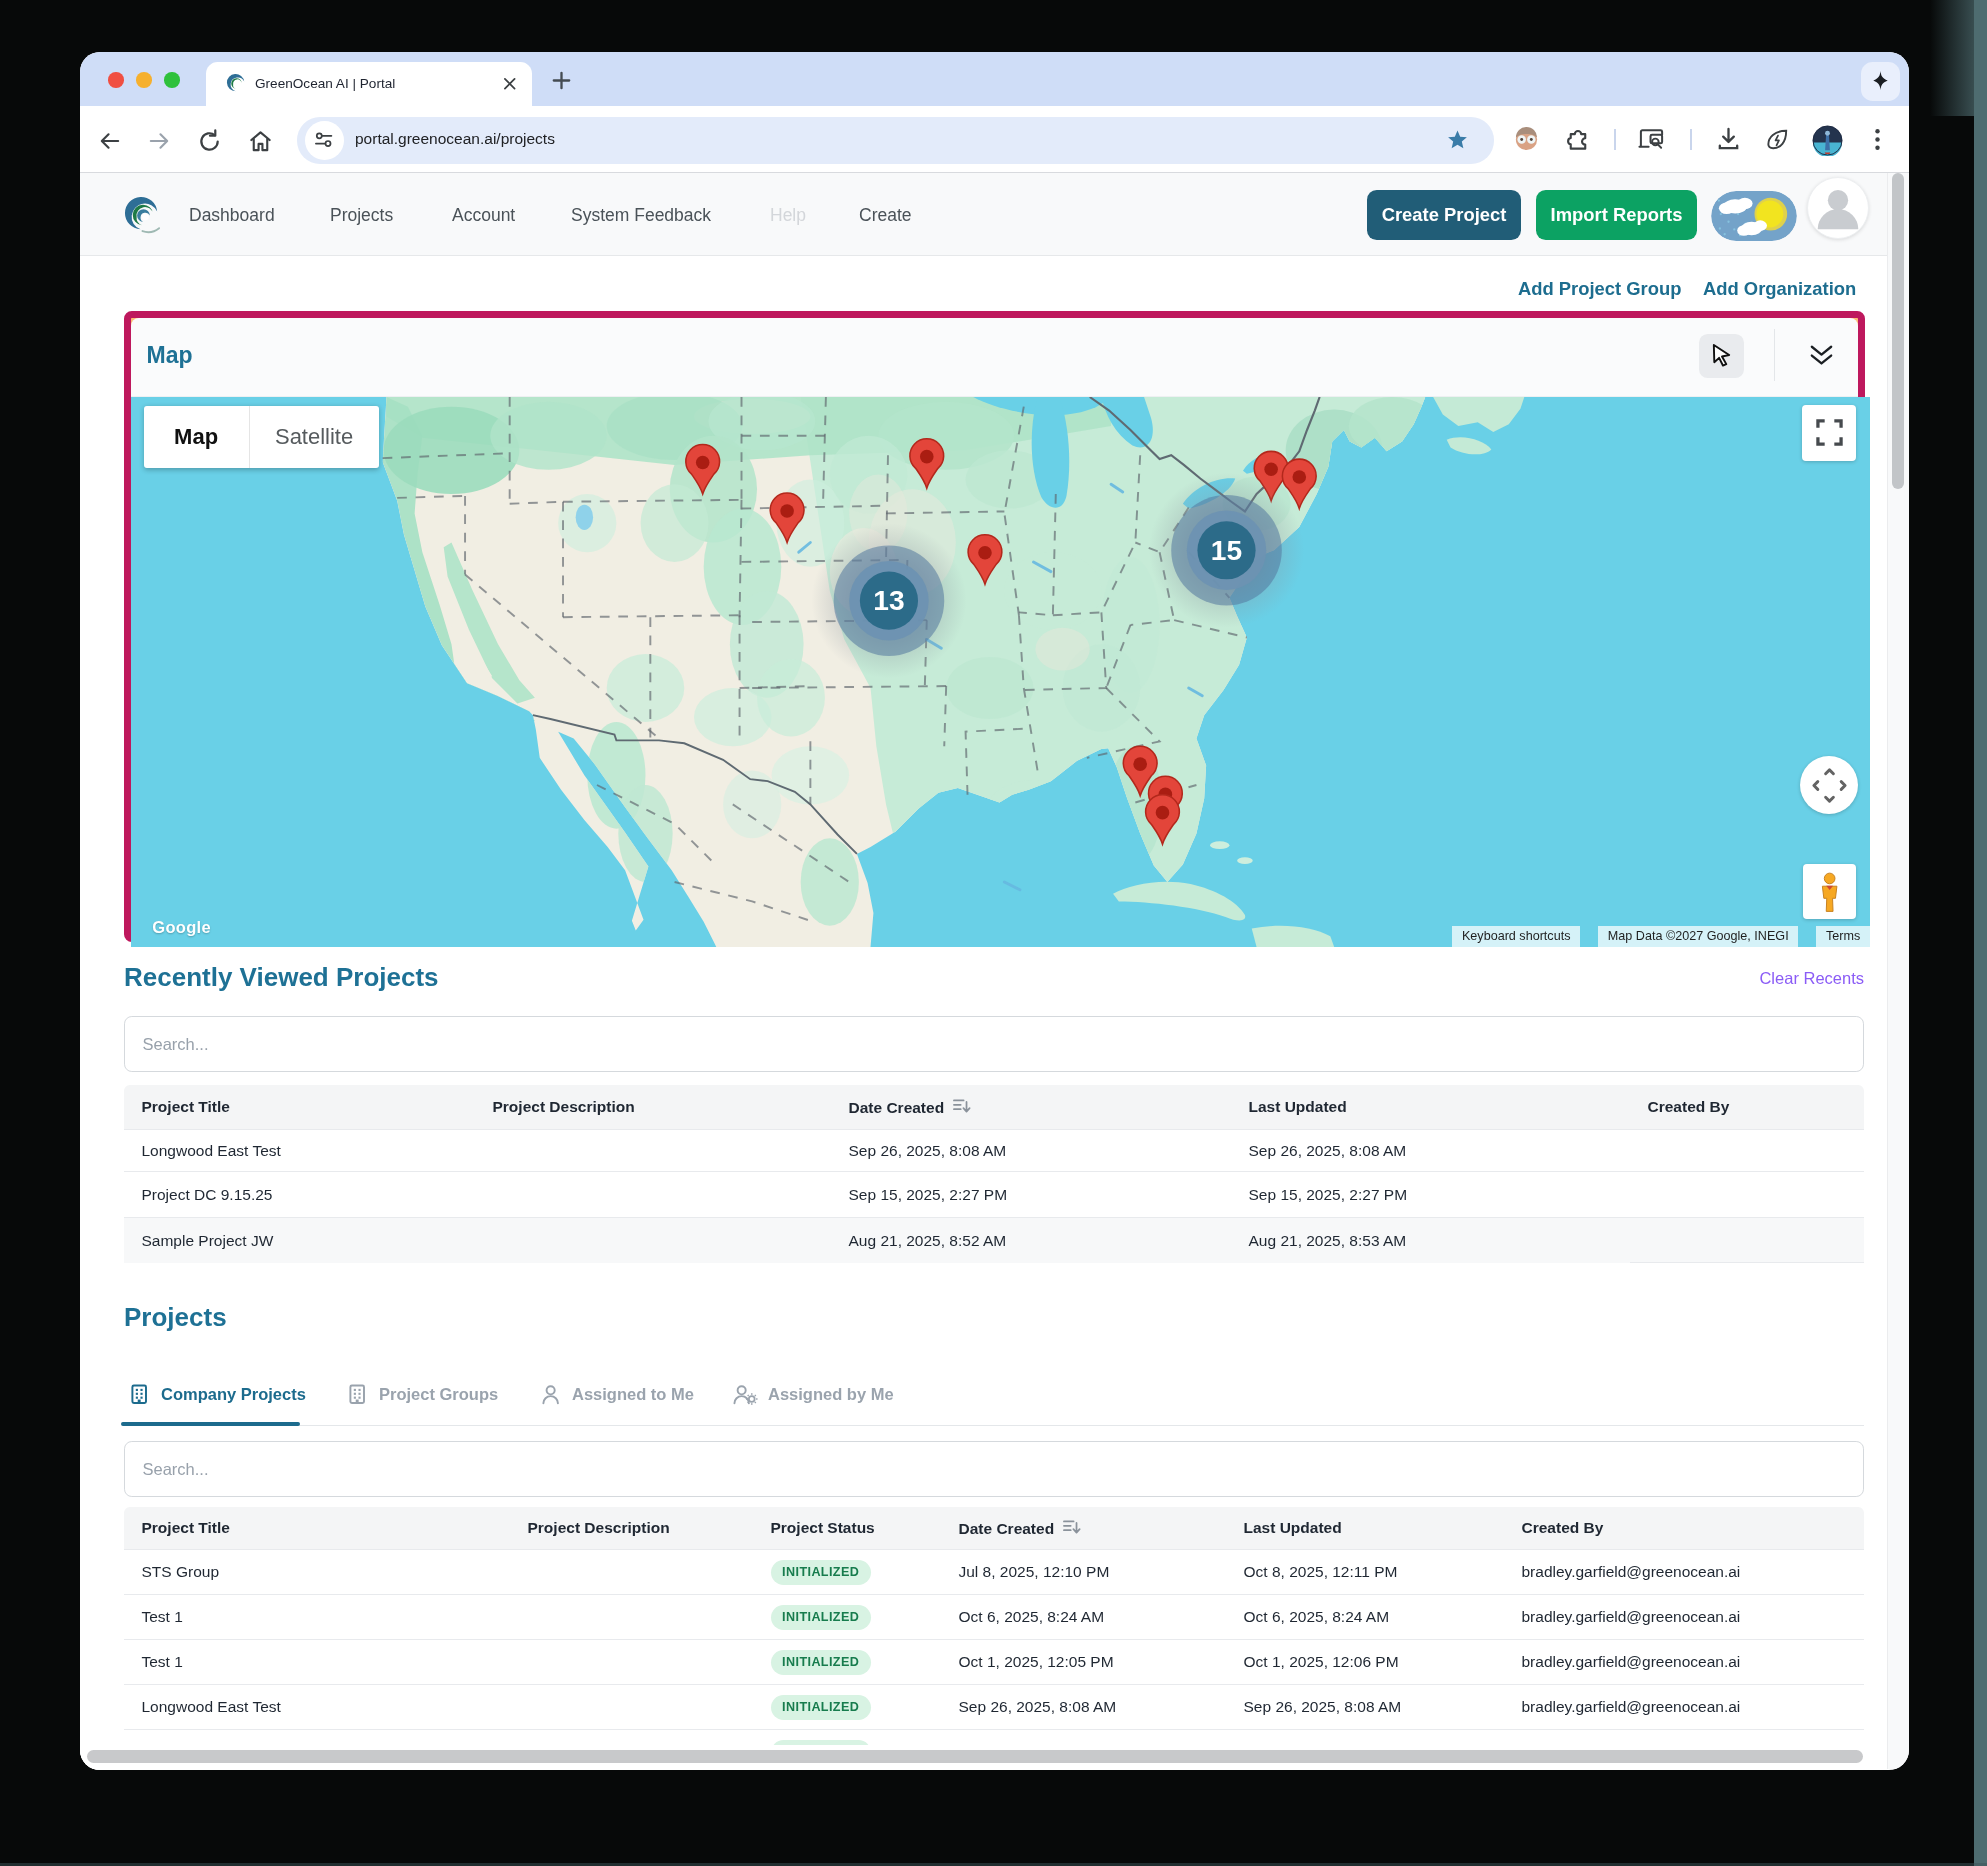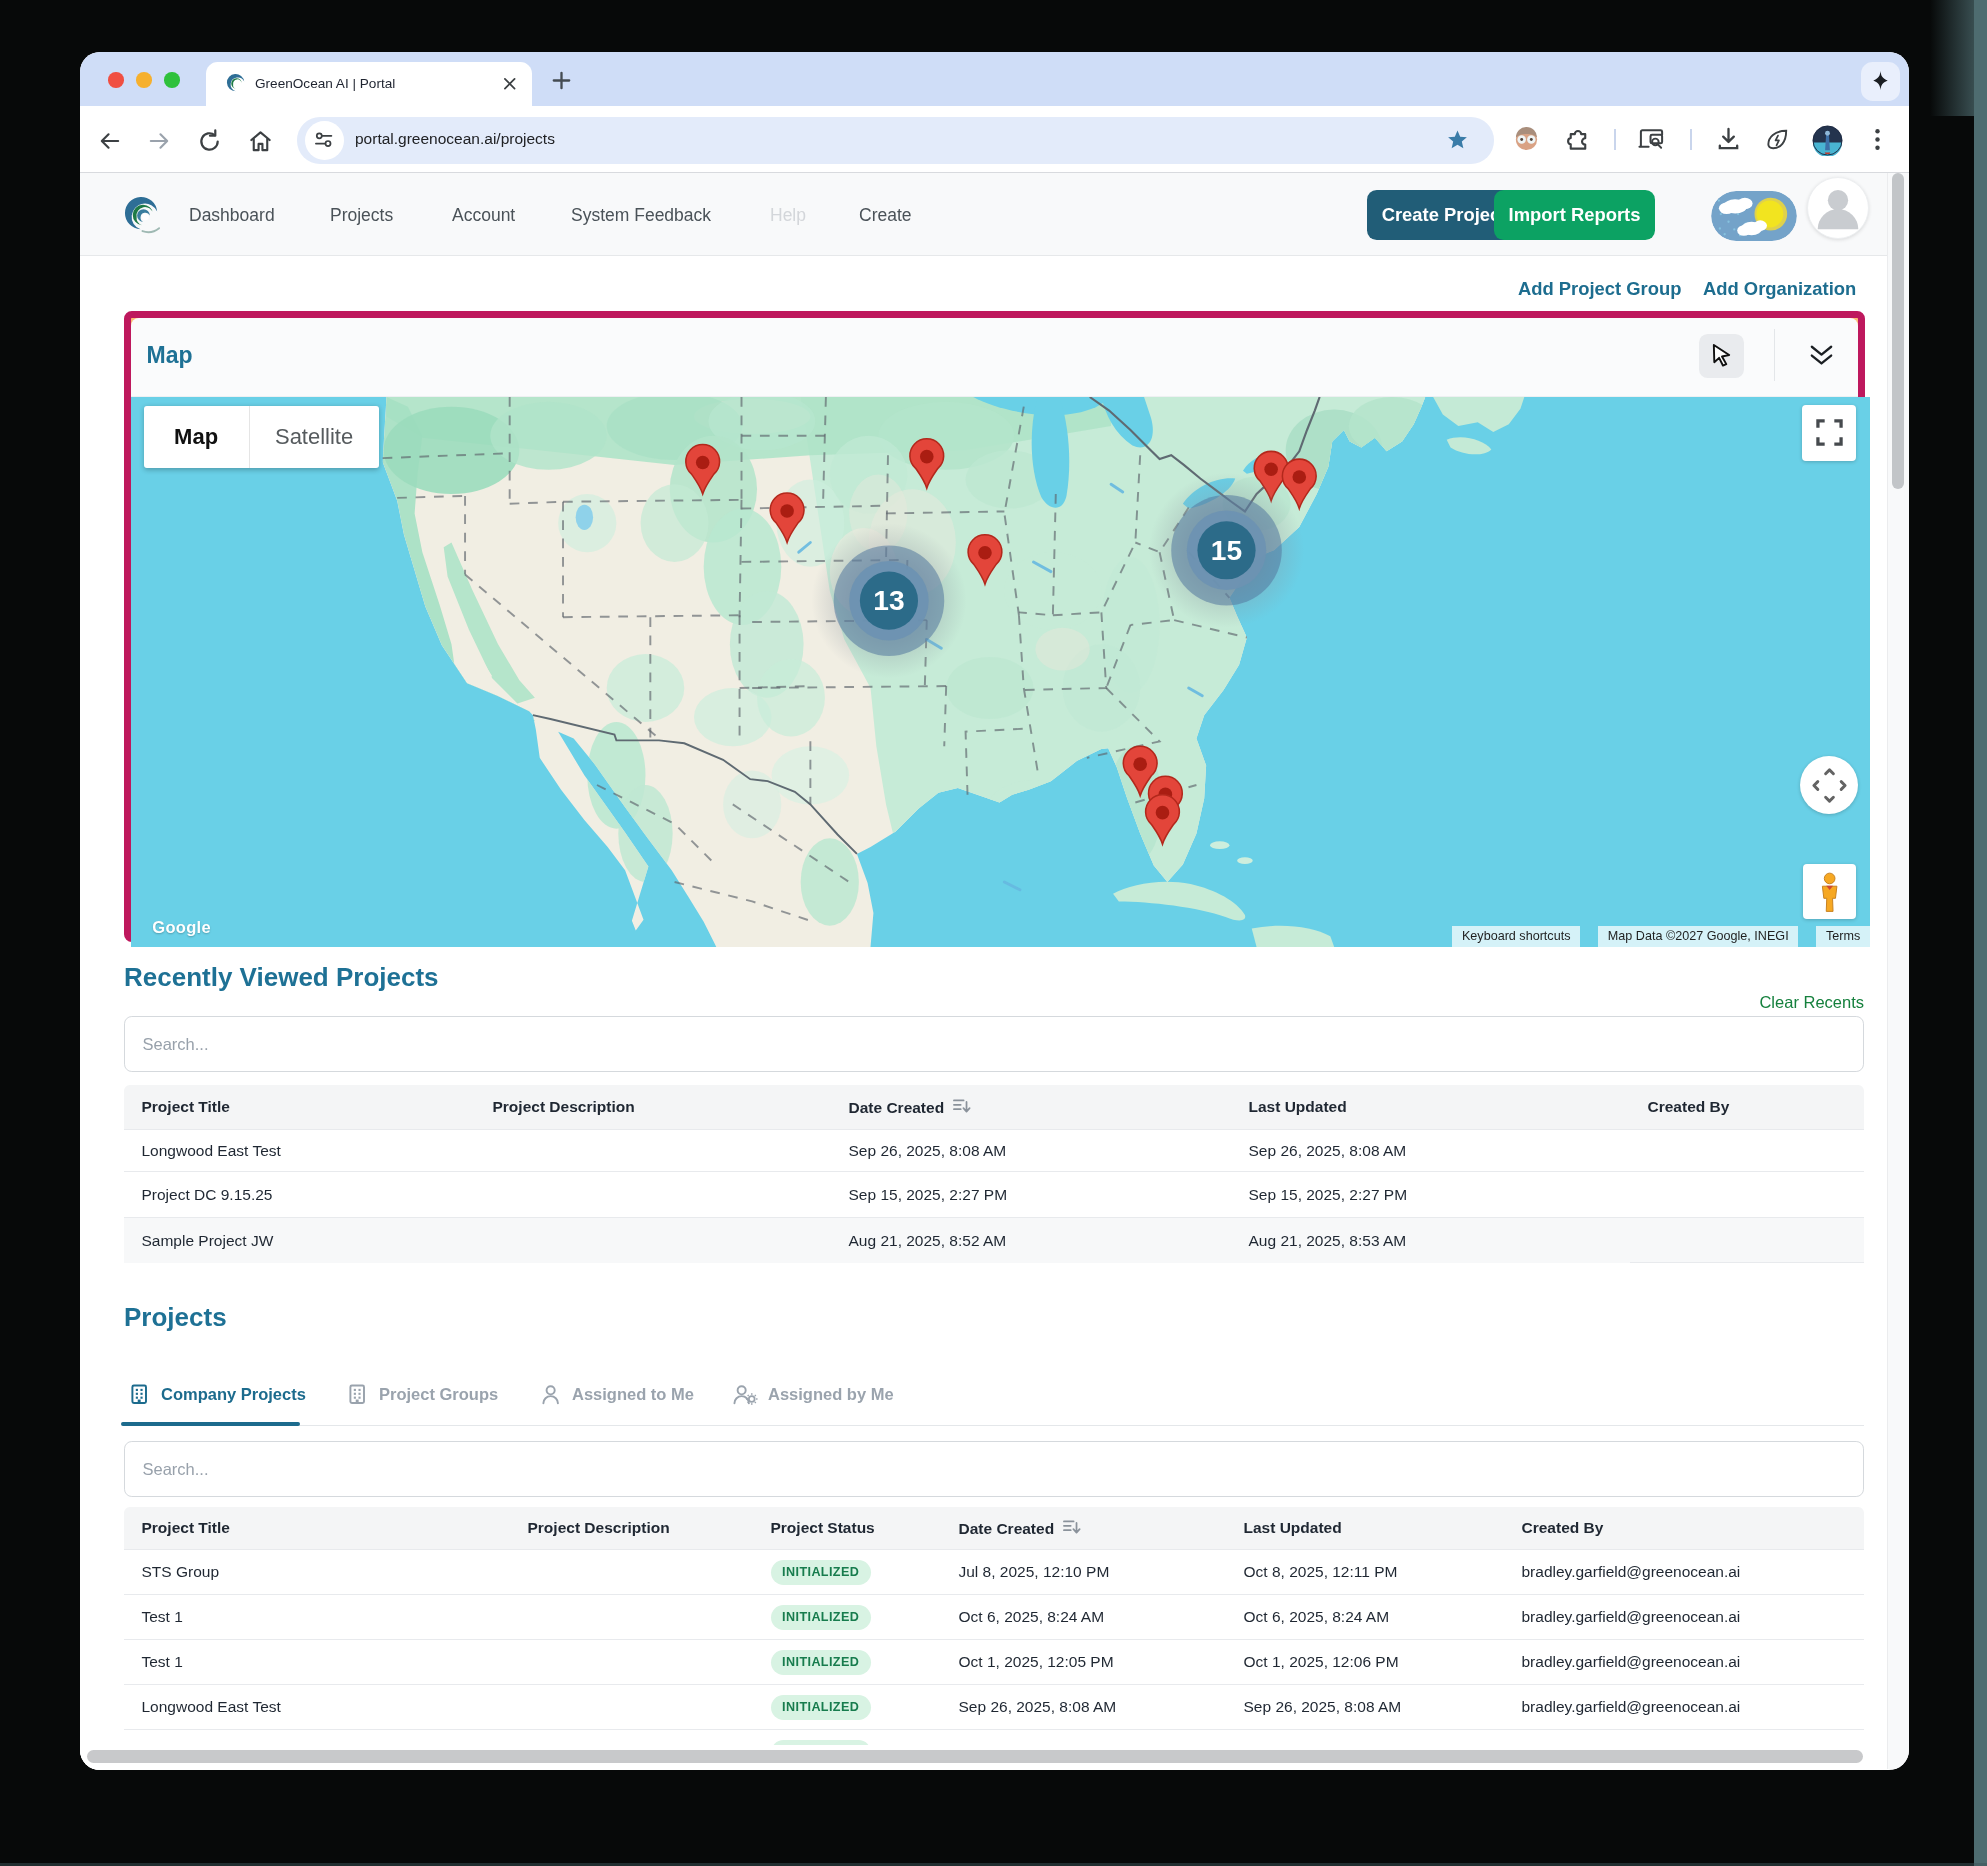--- a/index.html
+++ b/index.html
@@ -169,21 +169,21 @@
         <circle cx="26" cy="25.5" r="3.4" fill="#fff"></circle>
         <path d="M23 40 C29 42 35 41 40 37" stroke="#9fb9b3" stroke-width="2" fill="none" stroke-linecap="round"></path>
       </svg>
       <div class="navitem" style="left:109px;">Dashboard</div>
       <div class="navitem" style="left:250px;">Projects</div>
       <div class="navitem" style="left:372px;">Account</div>
       <div class="navitem" style="left:491px;">System Feedback</div>
       <div class="navitem" style="left:690px;color:#d3d6da;">Help</div>
       <div class="navitem" style="left:779px;">Create</div>
       <div class="btn" style="left:1287px;width:154px;line-height:50px;background:#215d77;">Create Project</div>
-      <div class="btn" style="left:1414px;width:161px;line-height:50px;background:#0ca263;">Import Reports</div>
+      <div class="btn" style="left:1456px;width:161px;line-height:50px;background:#0ca263;">Import Reports</div>
       <div id="weather">
         <svg width="86" height="50" viewBox="0 0 89 52">
           <rect x="0" y="0" width="89" height="52" rx="26" fill="#74a3c9"></rect>
           <g fill="#8fd0e8" opacity=".7">
             <circle cx="8" cy="10" r="1.2"></circle>
               <circle cx="16" cy="16" r="1.2"></circle>
               <circle cx="10" cy="24" r="1.2"></circle>
               <circle cx="18" cy="32" r="1.2"></circle>
               <circle cx="9" cy="39" r="1.2"></circle>
               <circle cx="24" cy="10" r="1.2"></circle>
@@ -429,21 +429,21 @@
             <circle cx="11" cy="6.5" r="5.5" fill="#f6a823" stroke="#c67f1e" stroke-width="1"></circle>
             <path d="M3.5 14.5 H18.5 L17 27 H14 L14.5 40.5 H7.5 L8 27 H5 Z" fill="#f6a823" stroke="#c67f1e" stroke-width="1"></path>
             <path d="M7.5 14 L11 18.5 L14.5 14" fill="#d0452f"></path>
           </svg>
         </div>
         <div id="glogo">Google</div>
         <div id="attrib"><span class="chip">Keyboard shortcuts</span><span class="chip">Map Data ©2027 Google, INEGI</span><span class="chip">Terms</span></div>
       </div>
     </div>
     <div class="h2" style="top:789px;">Recently Viewed Projects</div>
-    <div style="position:absolute;right:23px;top:820px;font-size:16.5px;color:#15803d;">Clear Recents</div>
+    <div style="position:absolute;right:23px;top:796px;font-size:16.5px;color:#8b5cf6;">Clear Recents</div>
     <div class="search" style="top:843px;">
         <span>Search...</span>
       </div>
     <table class="grid" style="top:912px;">
       <colgroup>
           <col style="width:351px">
           <col style="width:356px">
           <col style="width:400px">
           <col style="width:399px">
           <col>

